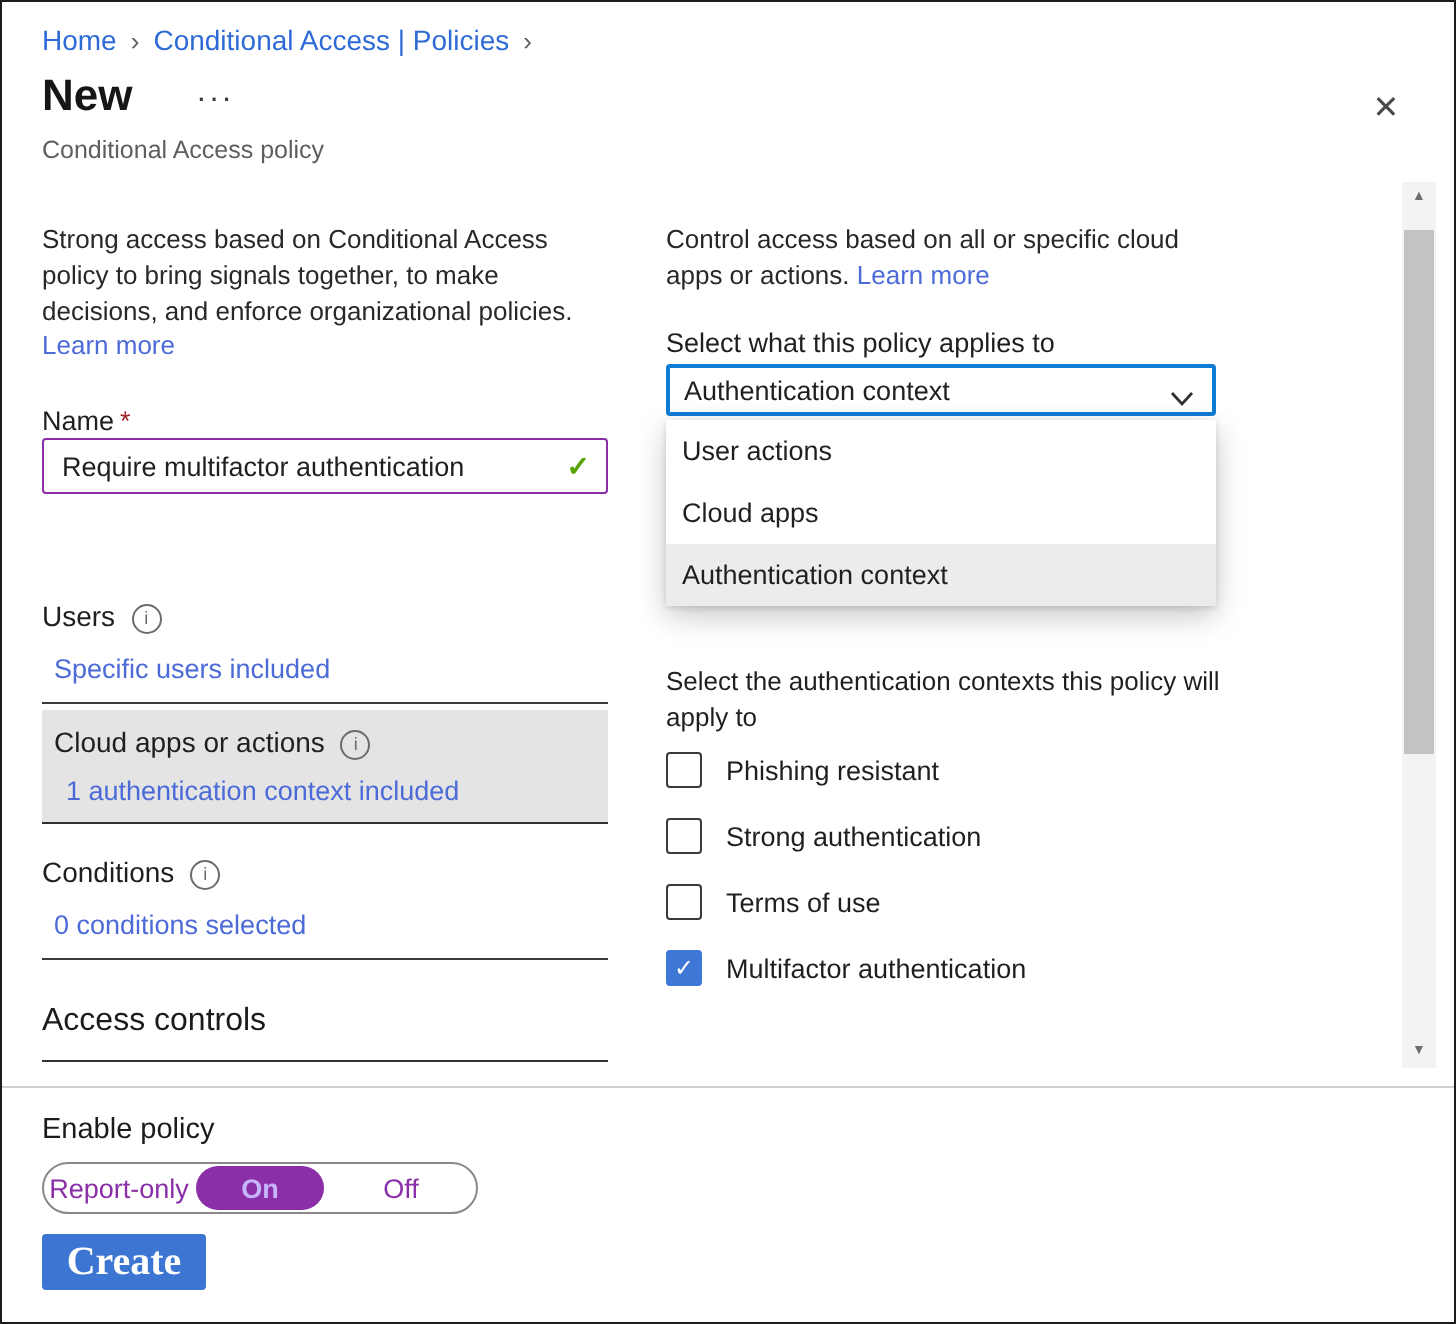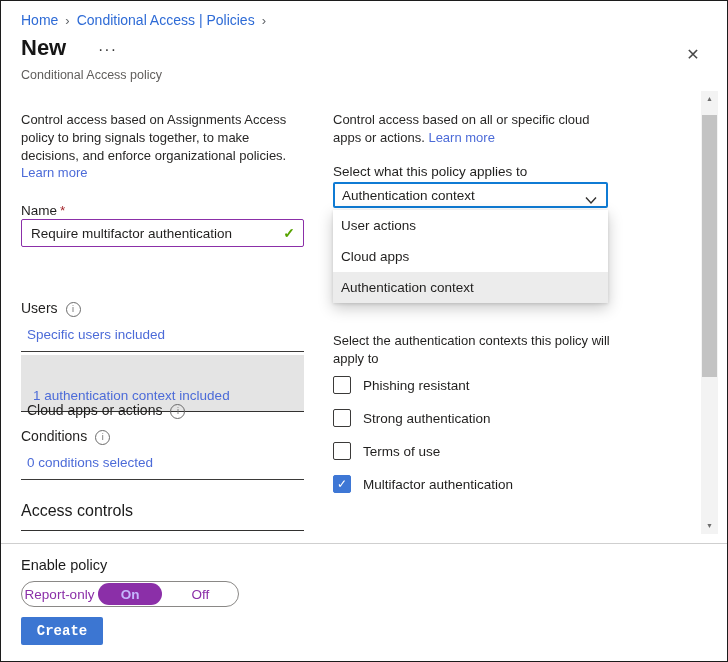--- a/index.html
+++ b/index.html
@@ -31,21 +31,21 @@
   .name-input{position:absolute;left:20px;top:218px;width:283px;height:28px;box-sizing:border-box;
               border:1px solid #8b2fa8;border-radius:2px;background:#fff;}
   .name-input .val{position:absolute;left:9px;top:6px;font-size:13.5px;color:#201f1e;white-space:nowrap;}
   .name-input .ok{position:absolute;right:8px;top:5px;color:#57a300;font-size:14px;font-weight:bold;}
   .section-h{position:absolute;left:20px;width:283px;font-size:16px;color:#1b1b1b;
              border-bottom:1px solid #323130;padding-bottom:10px;}
   .field-label{position:absolute;left:20px;font-size:14px;color:#201f1e;}
   .field-link{position:absolute;left:26px;font-size:13.5px;}
   .gray-block{position:absolute;left:20px;top:354px;width:283px;height:57px;background:#e4e4e4;
               border-bottom:1px solid #323130;box-sizing:border-box;}
-  .gray-block .field-label{left:6px;top:8px;position:absolute;margin-top:39px;}
+  .gray-block .field-label{left:6px;top:8px;position:absolute;}
   .gray-block .field-link{left:12px;top:33px;position:absolute;}
 
   
   .r-desc{position:absolute;left:332px;top:110px;width:282px;}
   .r-selectlabel{position:absolute;left:332px;top:163px;font-size:13.5px;color:#201f1e;}
   .select{position:absolute;left:332px;top:181px;width:275px;height:26px;box-sizing:border-box;
           border:2px solid #0f7bd4;border-radius:2px;background:#fff;cursor:pointer;}
   .select .val{position:absolute;left:7px;top:4px;font-size:13.5px;color:#201f1e;}
   .select .chev{position:absolute;right:9px;top:7px;}
   .dropdown{position:absolute;left:332px;top:209px;width:275px;background:#fff;
@@ -67,36 +67,36 @@
   .scroll-thumb{position:absolute;left:1px;top:24px;width:15px;height:262px;background:#c3c3c3;cursor:pointer;}
 
   
   .footer-divider{position:absolute;left:0;top:542px;width:728px;height:1px;background:#cfcfcf;}
   .enable-label{position:absolute;left:20px;top:556px;font-size:14.5px;color:#1b1b1b;}
   .toggle{position:absolute;left:20px;top:580px;width:218px;height:26px;box-sizing:border-box;
           border:1px solid #8a8886;border-radius:14px;background:#fff;display:flex;align-items:stretch;}
   .tseg{flex:1;display:flex;align-items:center;justify-content:center;font-size:13.5px;color:#8b2fa8;cursor:pointer;border-radius:13px;}
   .tseg.on{background:#8b2fa8;color:#c4b5fd;font-weight:bold;margin:1px;flex:0 0 64px;}
   .create-btn{position:absolute;left:20px;top:616px;width:82px;height:28px;background:#3c76d2;border:none;
-              border-radius:2px;color:#fff;font-size:14px;font-weight:bold;cursor:pointer;font-family:Liberation Mono, monospace;}
+              border-radius:2px;color:#fff;font-size:20px;font-weight:bold;cursor:pointer;font-family:Liberation Serif, serif;}
 </style>
 </head>
 <body>
 
 <div class="app">
 
   <div class="breadcrumb">
     <a>Home</a><span class="crumb-sep">›</span><a>Conditional Access | Policies</a><span class="crumb-sep">›</span>
   </div>
   <div class="page-title">New</div>
   <div class="title-ellipsis">···</div>
   <div class="close-btn">✕</div>
   <div class="subtitle">Conditional Access policy</div>
 
-  <div class="lcol desc" style="position:absolute;top:110px;">Control access based on Assignments Access policy to bring signals together, to make decisions, and enforce organizational policies.</div>
+  <div class="lcol desc" style="position:absolute;top:110px;">Strong access based on Conditional Access policy to bring signals together, to make decisions, and enforce organizational policies.</div>
   <a class="l-learnmore link">Learn more</a>
 
   <div class="name-label">
     <span>Name</span><span class="req">*</span>
   </div>
   <div class="name-input">
     <span class="val">Require multifactor authentication</span>
     <span class="ok">✓</span>
   </div>
 

